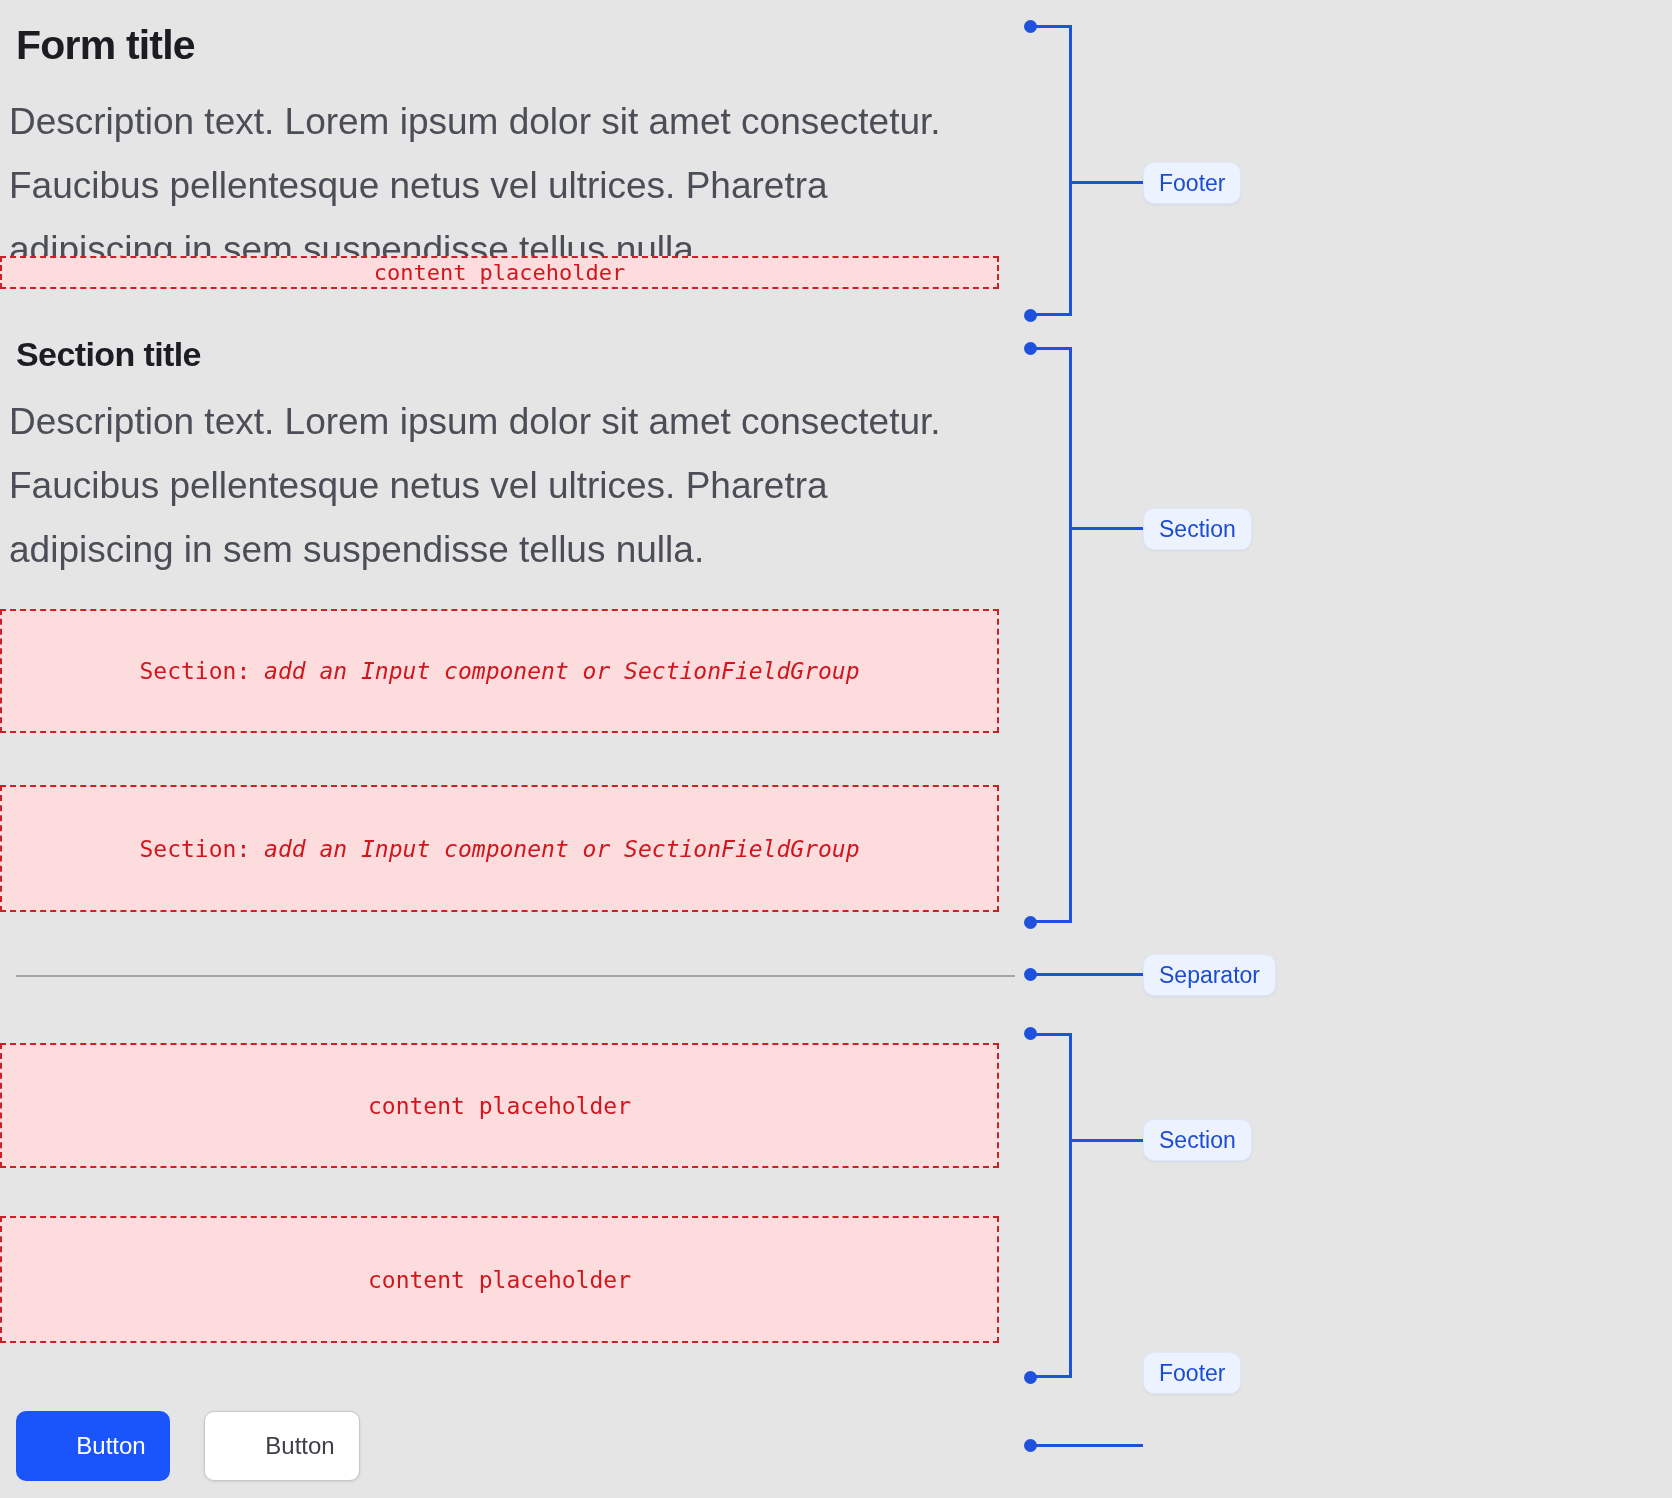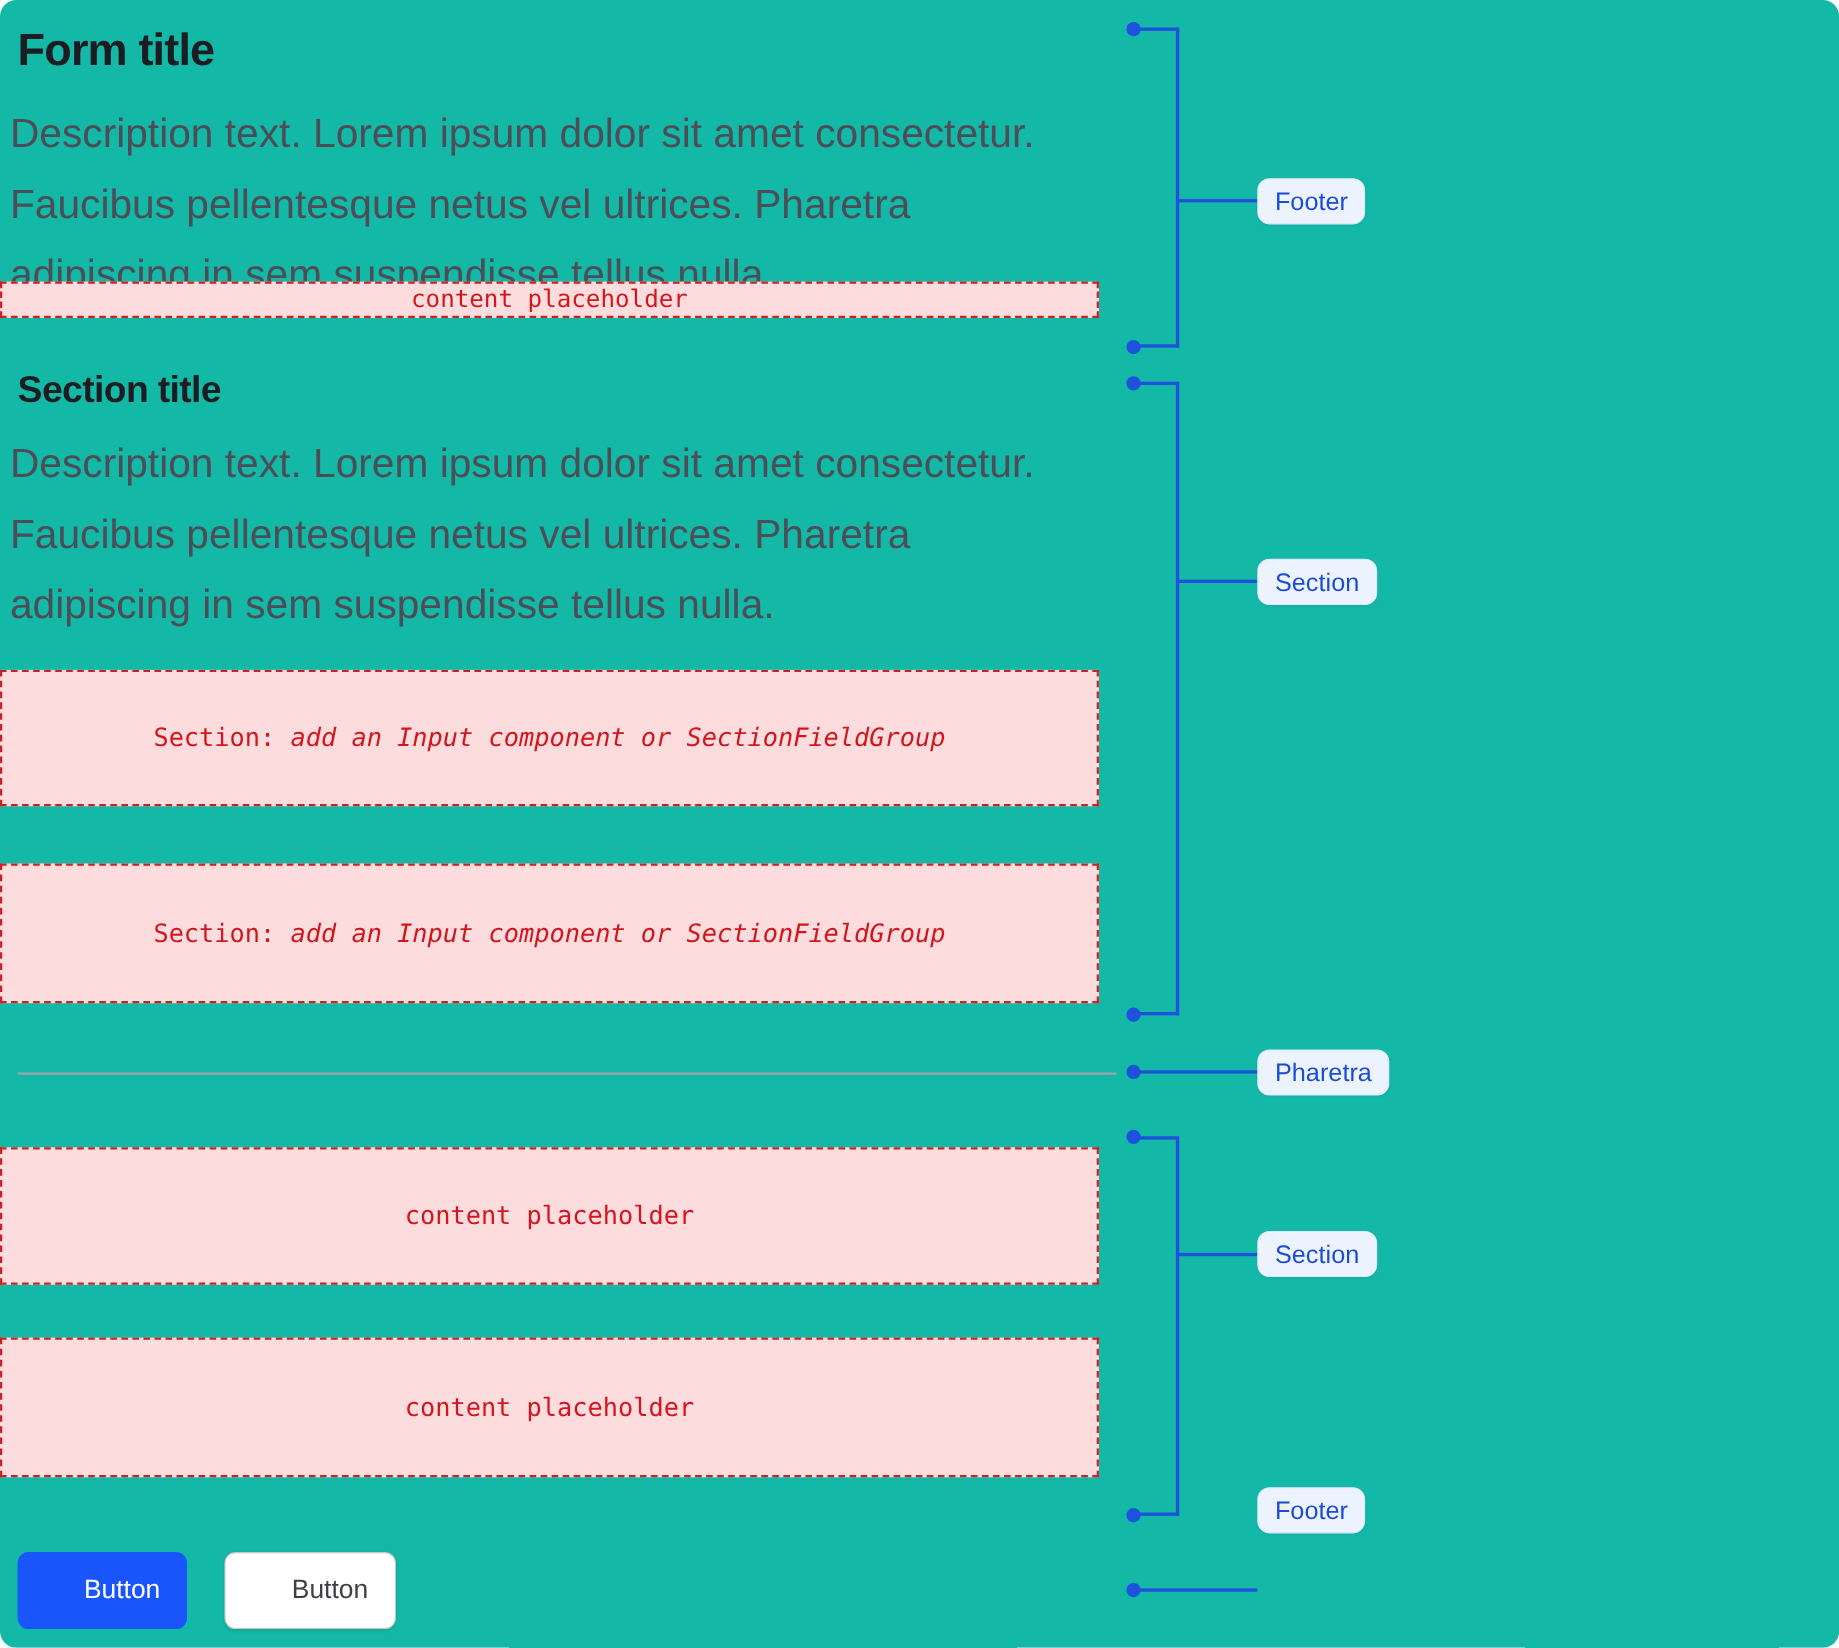--- a/index.html
+++ b/index.html
@@ -1,24 +1,23 @@
 <!DOCTYPE html>
 <html><head>
 <meta charset="utf-8">
 <style>
   * { margin: 0; padding: 0; box-sizing: border-box; }
   html, body { background: #ffffff; }
   .page {
     position: relative;
     width: 1672px;
     height: 1498px;
-    background: #14b8a6;
+    background: #e5e5e5;
     font-family: "Liberation Sans", sans-serif;
     overflow: hidden;
-    border-radius: 15px;
   }
 
   
   .form-title {
     position: absolute; left: 16px; top: 20px;
     font-size: 41px; line-height: 50px; font-weight: 700;
     letter-spacing: -0.8px; color: #1c1d22;
   }
   .desc {
     position: absolute; left: 9px; width: 960px;
@@ -135,21 +134,21 @@
   <span class="dot" style="left:1024px; top:342px;"></span>
   <span class="hline" style="left:1030px; top:347px; width:42px;"></span>
   <span class="vline sb1-v"></span>
   <span class="hline" style="left:1030px; top:920px; width:42px;"></span>
   <span class="dot" style="left:1024px; top:916px;"></span>
   <span class="hline" style="left:1069px; top:527px; width:74px;"></span>
   <span class="pill" style="top:508px;">Section</span>
 
   <span class="dot" style="left:1024px; top:968px;"></span>
   <span class="hline" style="left:1030px; top:973px; width:113px;"></span>
-  <span class="pill" style="top:954px;">Pharetra</span>
+  <span class="pill" style="top:954px;">Separator</span>
 
   <span class="dot" style="left:1024px; top:1027px;"></span>
   <span class="hline" style="left:1030px; top:1033px; width:42px;"></span>
   <span class="vline sb2-v"></span>
   <span class="hline" style="left:1030px; top:1375px; width:42px;"></span>
   <span class="dot" style="left:1024px; top:1371px;"></span>
   <span class="hline" style="left:1069px; top:1139px; width:74px;"></span>
   <span class="pill" style="top:1119px;">Section</span>
 
   <span class="dot" style="left:1024px; top:1439px;"></span>

